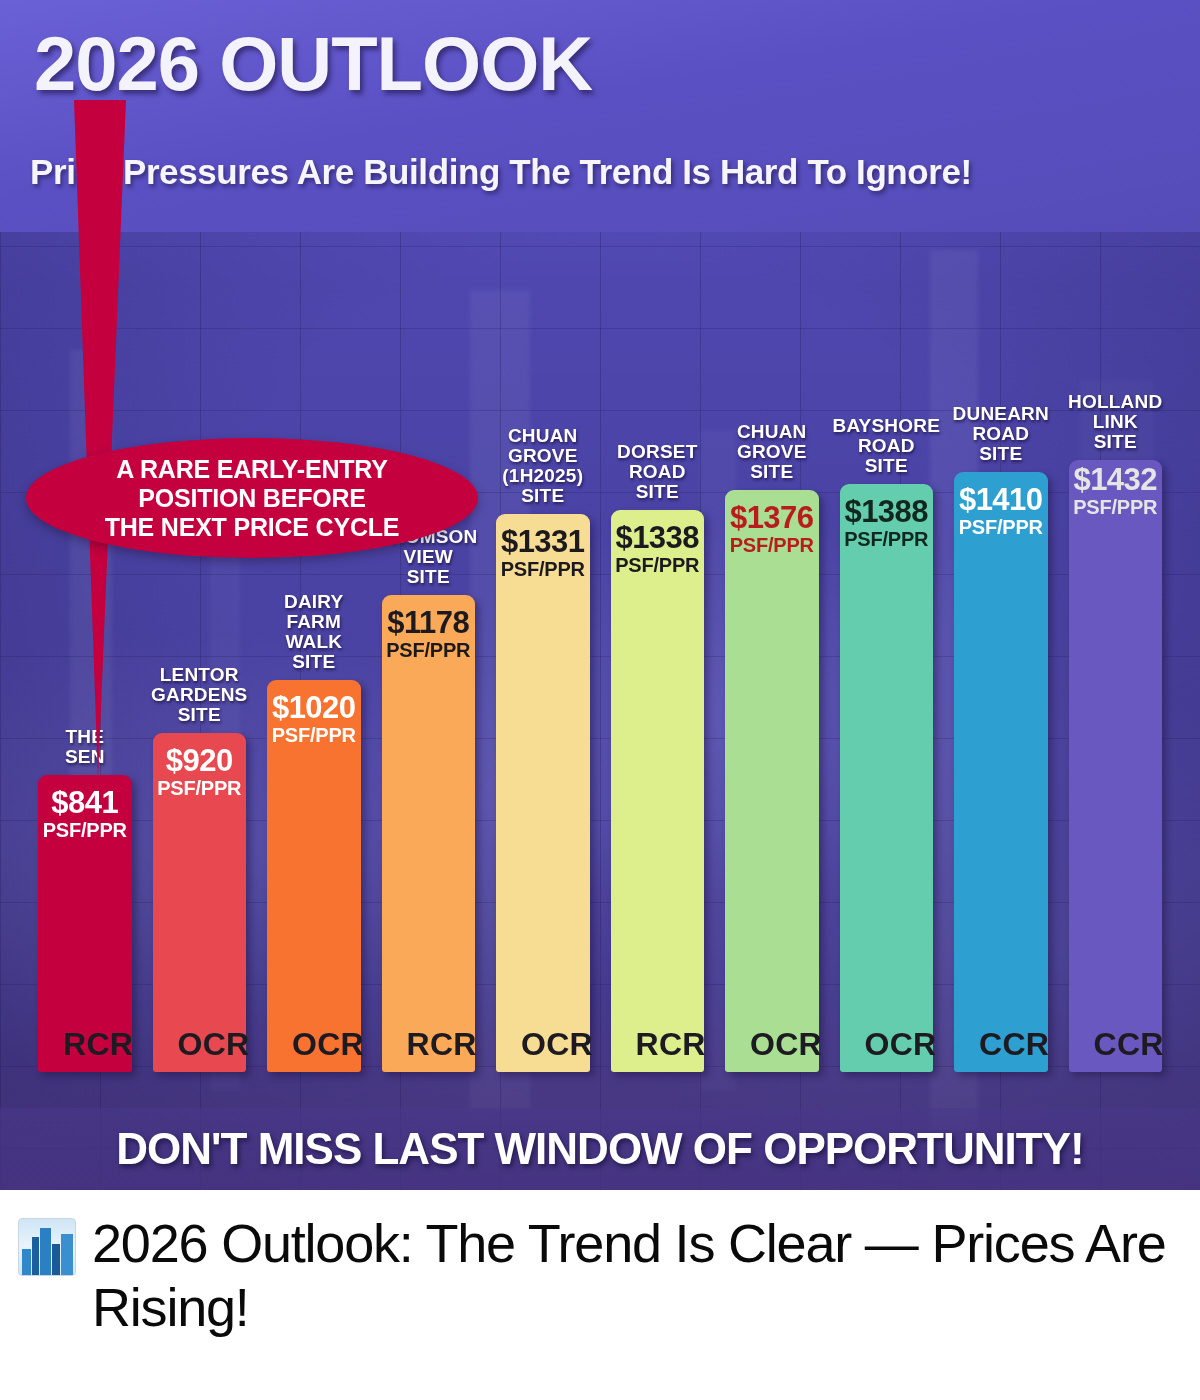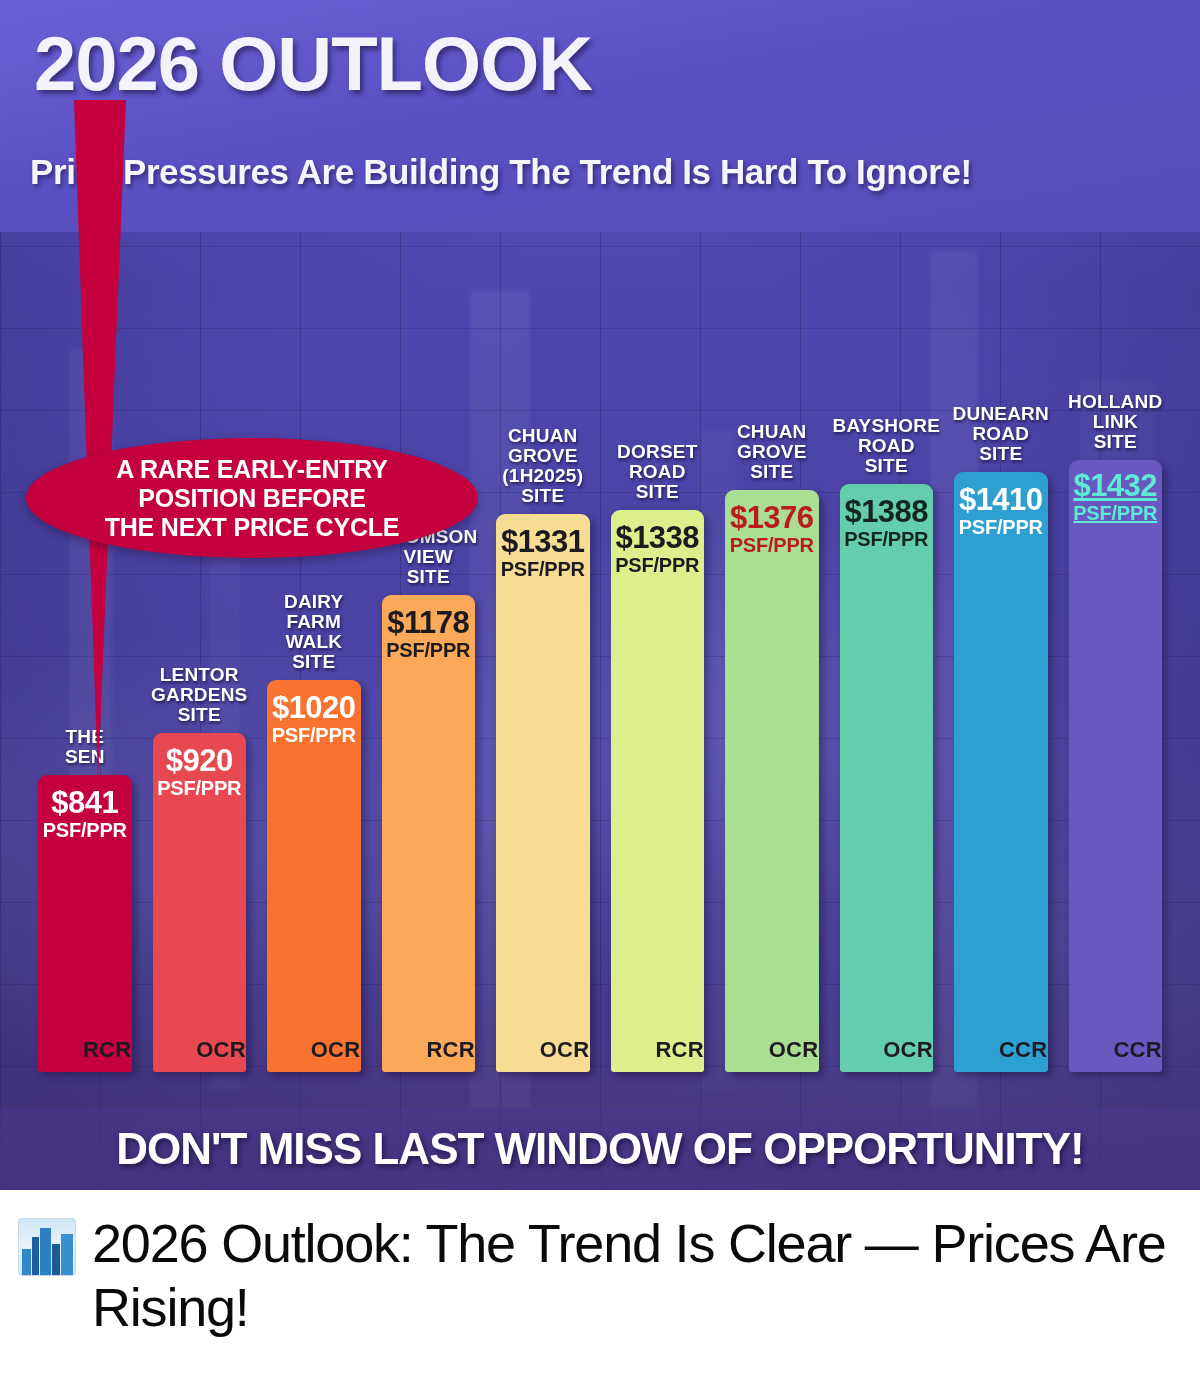--- a/index.html
+++ b/index.html
@@ -191,25 +191,26 @@
   .bar-price .unit {
     display: block;
     font-size: 20px;
     font-weight: 800;
     margin-top: 2px;
     letter-spacing: -0.2px;
   }
   .bar-region {
     position: absolute;
     left: 0; right: 0; bottom: 9px;
-    text-align: right;
-    font-size: 22px;
+    text-align: left;
+    font-size: 32px;
     font-weight: 700;
     color: #1d1a22;
     letter-spacing: 0.3px;
+    padding-left: 25px;
   }
 
   
   .footer-banner {
     position: absolute;
     left: 0; bottom: 0; width: 1200px; height: 82px;
     z-index: 30;
     display: flex;
     align-items: center;
     justify-content: center;
@@ -403,21 +404,21 @@
               <span class="unit">PSF/PPR</span>
             </div>
             <div class="bar-region">CCR</div>
           </div>
         </div>
         <div class="bar-col" style="left: 1068.5px; width: 93.5px; height: 612px;">
           <div class="bar-site" style="bottom: 620px;">HOLLAND
 LINK
 SITE</div>
           <div class="bar" style="height: 612px; background: rgb(104, 88, 191);">
-            <div class="bar-price" style="top: 10px; color: #5eead4; text-decoration: underline;">
+            <div class="bar-price" style="top: 4px; color: #e5e5e5;">
               <span class="amt">$1432</span>
               <span class="unit">PSF/PPR</span>
             </div>
             <div class="bar-region">CCR</div>
           </div>
         </div>
       </div>
 
     <div class="footer-banner">
       <div class="footer-text">DON'T MISS LAST WINDOW OF OPPORTUNITY!</div>

